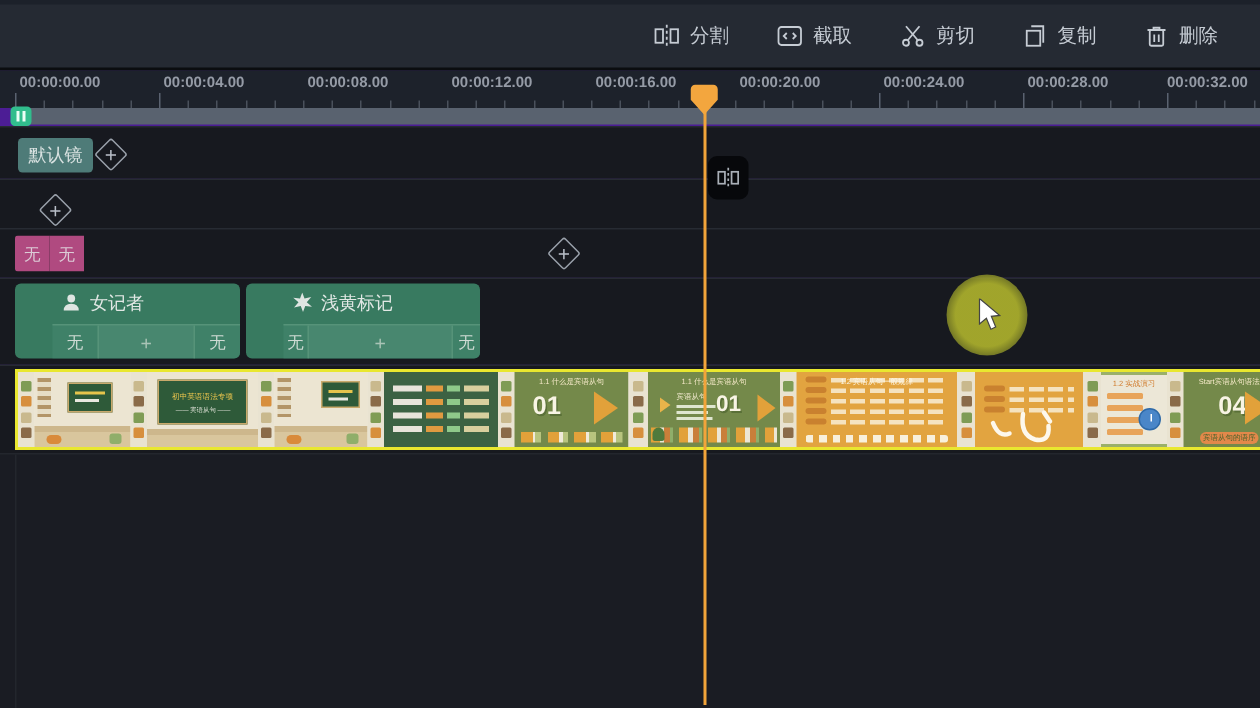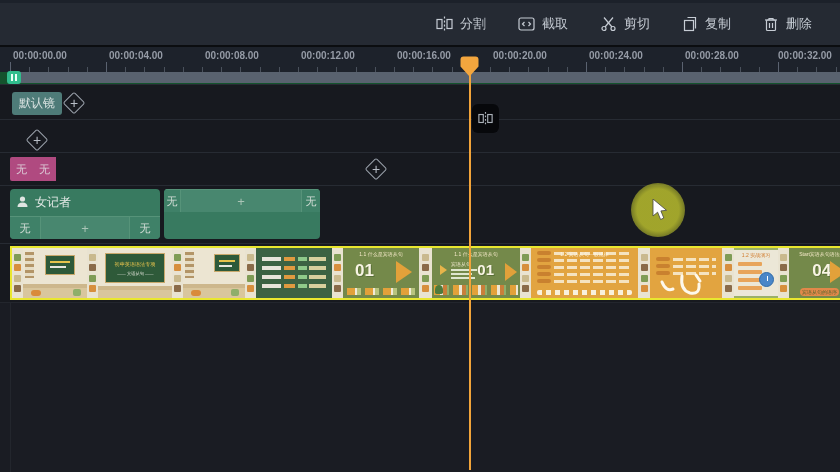--- a/index.html
+++ b/index.html
@@ -1,17 +1,17 @@
 <!DOCTYPE html>
 <html><head>
 <meta charset="utf-8">
 <style>
   * { box-sizing: border-box; margin: 0; padding: 0; }
   body { background:#000; font-family:"Liberation Sans", sans-serif; }
-  .screen { position:relative; width:840px; height:472px; background:#14532d; overflow:hidden; }
+  .screen { position:relative; width:840px; height:472px; background:#4c1d95; overflow:hidden; }
 
   
   .toolbar { position:absolute; left:0; top:0; width:840px; height:47px;
     background:#252a33; border-top:3px solid #1c212a; border-bottom:2px solid #0b0d10;
     display:flex; align-items:center; justify-content:flex-end; gap:32px; padding-right:28px; }
   .tool-btn { display:flex; align-items:center; gap:7px; color:#c6ccd4; font-size:13px; cursor:pointer; }
   .tool-btn svg { display:block; }
 
   
   .ruler { position:absolute; left:0; top:47px; width:840px; height:25px; background:#1d222b;font-weight:bold; }
@@ -54,21 +54,21 @@
   .sub-bar { position:absolute; left:10px; top:157px; height:24px; width:346px;
     display:flex; border-radius:2px; overflow:hidden; z-index:3; }
   .sub-seg { background:#b04a80; display:flex; align-items:center; justify-content:center;
     font-size:11px; color:#dccbd6; cursor:pointer; }
   .sub-seg.end { width:23px; flex:0 0 auto; }
   .sub-seg.mid { flex:1; border-left:2px solid #823662; border-right:2px solid #823662;
     color:#42504a; font-size:12px; white-space:nowrap; overflow:hidden; }
 
   
   .anno-block { position:absolute; top:189px; height:50px; background:#387a60;
-    border-radius:4px; overflow:hidden; z-index:3; cursor:pointer; }
+    border-radius:4px; overflow:hidden; z-index:3; cursor:pointer;padding-left:25px; }
   .anno-head { height:27px; display:flex; align-items:center; gap:6px; padding:0 6px;
     color:#e2e8e5; font-size:12px; }
   .anno-cells { height:23px; display:flex; background:#3f8168; border-top:1px solid #569379; }
   .anno-cell { display:flex; align-items:center; justify-content:center;
     color:#cfdbd4; font-size:11px; }
   .anno-cell.end { flex:0 0 auto; }
   .anno-cell.mid { flex:1; border-left:1px solid #569379; border-right:1px solid #569379;
     background:rgba(255,255,255,0.05); color:#a9c4b6; font-size:13px; }
 
   
@@ -328,20 +328,26 @@
           </svg></span>
       <span>女记者</span>
     </div>
     <div class="anno-cells">
       <div class="anno-cell end" style="width:30px;">无</div>
       <div class="anno-cell mid">+</div>
       <div class="anno-cell end" style="width:30px;">无</div>
     </div>
   </div>
   <div class="anno-block" style="left:164px; width:156px;">
+    <div class="anno-head">
+      <span><svg width="13" height="13" viewBox="0 0 13 13">
+            <path d="M6.5 0 L8 4 L12.5 3 L9.5 6.5 L13 9.5 L8.5 9 L7 13 L5.5 9 L1 10 L4 6.5 L0.5 3.5 L5 4 Z" fill="#dfe5e2"></path>
+          </svg></span>
+      <span>浅黄标记</span>
+    </div>
     <div class="anno-cells">
       <div class="anno-cell end" style="width:16px;">无</div>
       <div class="anno-cell mid">+</div>
       <div class="anno-cell end" style="width:18px;">无</div>
     </div>
   </div>
 
   <div class="filmstrip" id="filmstrip">
       <div class="seg perf" style="width: 11px;">
         <i style="background: rgb(127, 156, 85);"></i>

